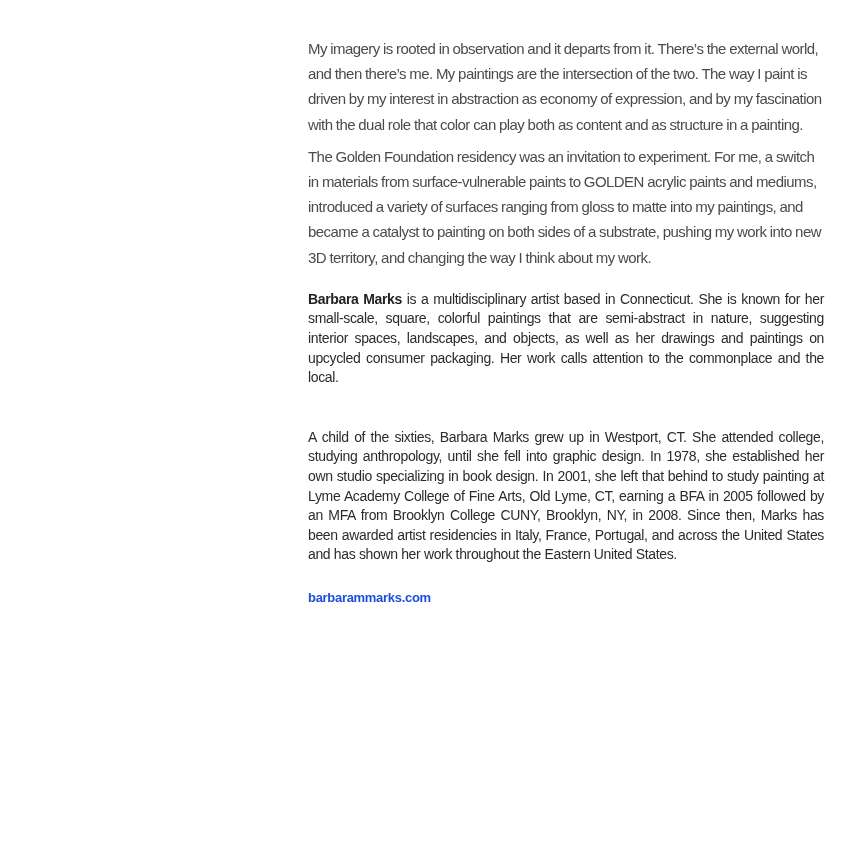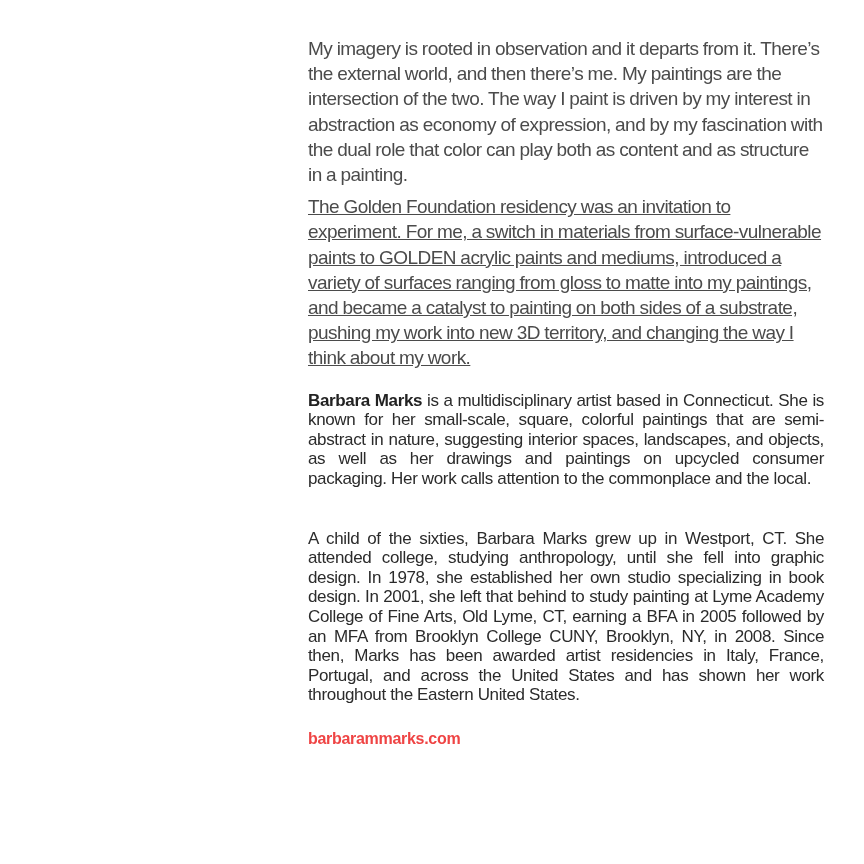--- a/index.html
+++ b/index.html
@@ -15,55 +15,54 @@
     }
     .column {
       position: absolute;
       left: 308px;
       top: 36px;
       width: 516px;
     }
     .statement p {
       margin: 0;
       font-family: "Liberation Sans", sans-serif;
-      font-size: 19px;
+      font-size: 15px;
       line-height: 25.2px;
       color: #4b4b4b;
       letter-spacing: -0.55px;
       word-spacing: -0.3px;
     }
     .statement p + p {
       margin-top: 7px;
-      text-decoration: underline;
     }
     .bio {
       margin-top: 20px;
     }
     .bio p {
       margin: 0;
       font-family: "Liberation Sans", sans-serif;
-      font-size: 17px;
+      font-size: 14px;
       line-height: 19.6px;
       color: #2b2b2b;
       text-align: justify;
       letter-spacing: -0.35px;
     }
     .bio p + p {
       margin-top: 40px;
     }
     .bio .name {
       font-weight: bold;
       color: #222222;
     }
     .website {
       margin-top: 25px;
       font-family: "Liberation Sans", sans-serif;
-      font-size: 16px;
+      font-size: 13px;
       font-weight: bold;
-      color: #ef4444;
+      color: #1d4ed8;
       letter-spacing: -0.3px;
       text-decoration: none;
       display: inline-block;
     }
   </style>
 </head>
 <body>
 
 <div class="column">
   <div class="statement">

